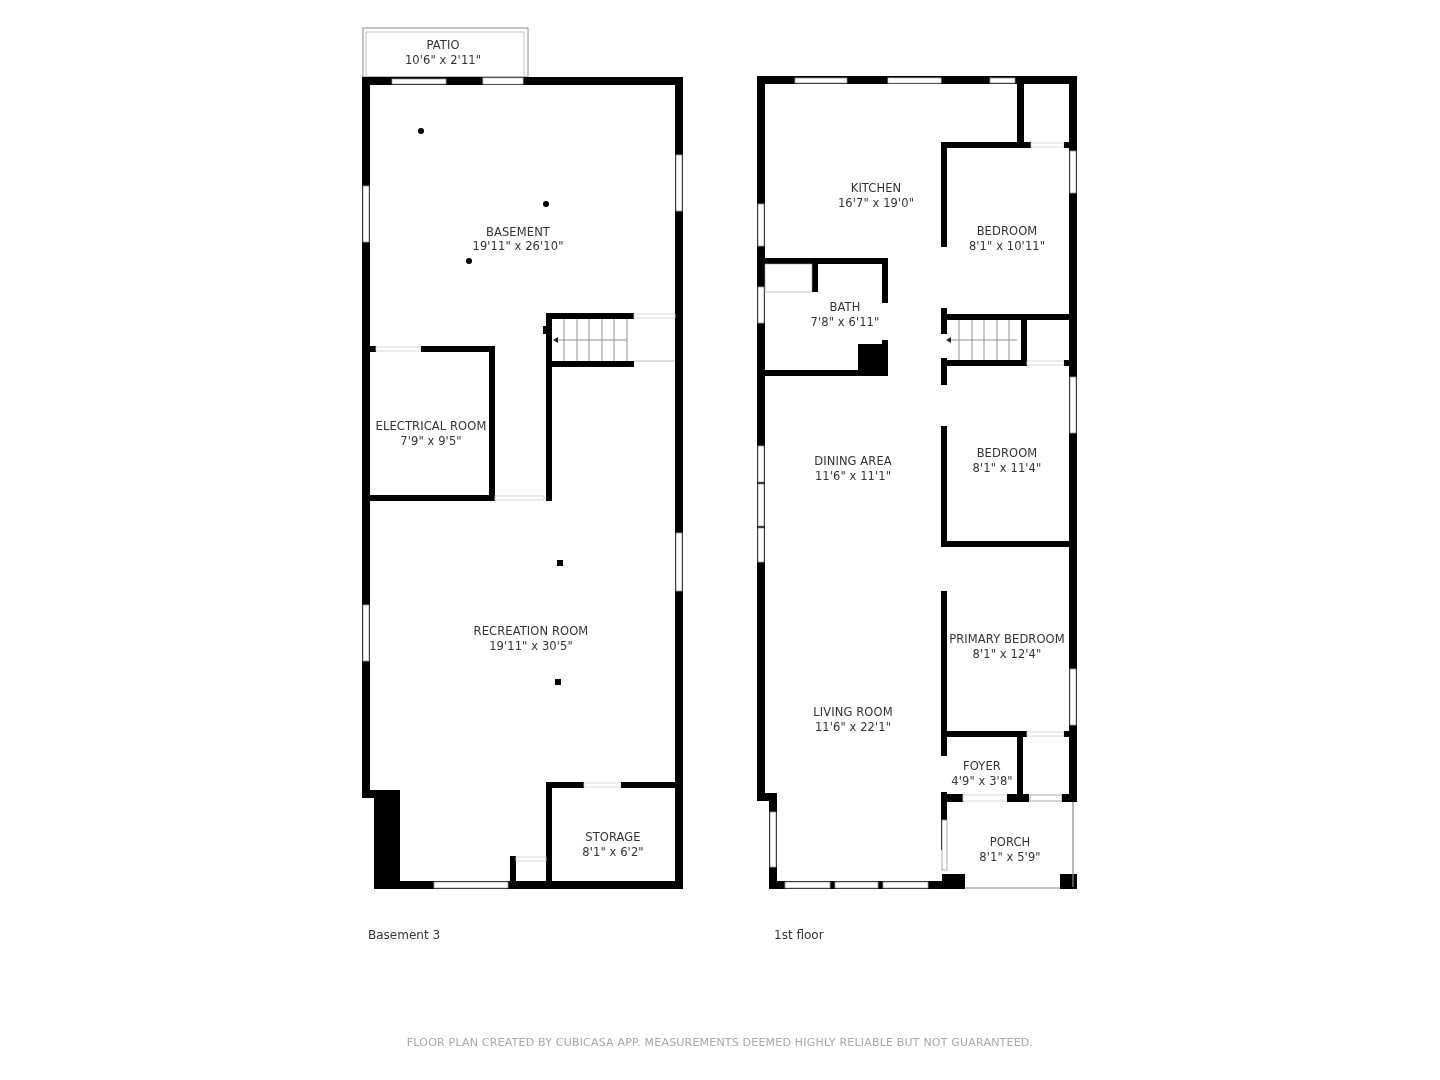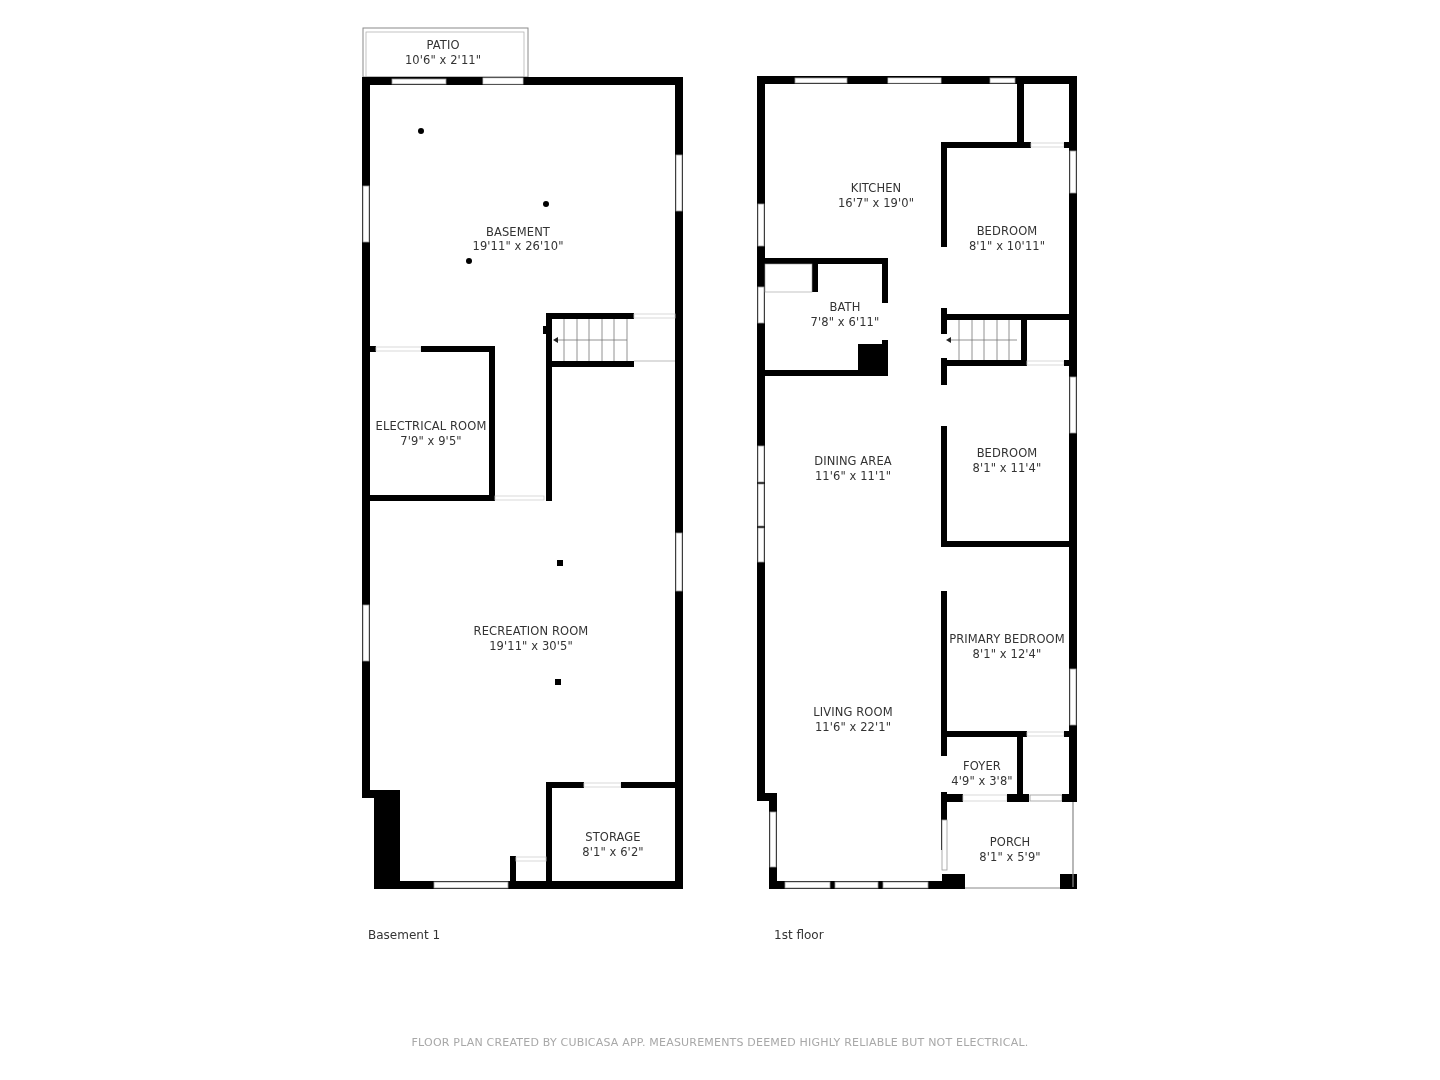--- a/index.html
+++ b/index.html
@@ -225,16 +225,16 @@
       <text class="room-label" x="982" y="770">FOYER</text>
       <text class="room-label" x="982" y="785">4'9" x 3'8"</text>
     </g>
     <g>
       <text class="room-label" x="1010" y="846">PORCH</text>
       <text class="room-label" x="1010" y="861">8'1" x 5'9"</text>
     </g>
   </g>
 </svg>
 
-<div class="floor-label" style="left:368px; top:928px;">Basement 1</div>
+<div class="floor-label" style="left:368px; top:928px;">Basement 3</div>
 <div class="floor-label" style="left:774px; top:928px;text-align:center;">1st floor</div>
 
-<div class="footer">FLOOR PLAN CREATED BY CUBICASA APP. MEASUREMENTS DEEMED HIGHLY RELIABLE BUT NOT ELECTRICAL.</div>
+<div class="footer">FLOOR PLAN CREATED BY CUBICASA APP. MEASUREMENTS DEEMED HIGHLY RELIABLE BUT NOT GUARANTEED.</div>
 
 </body></html>

